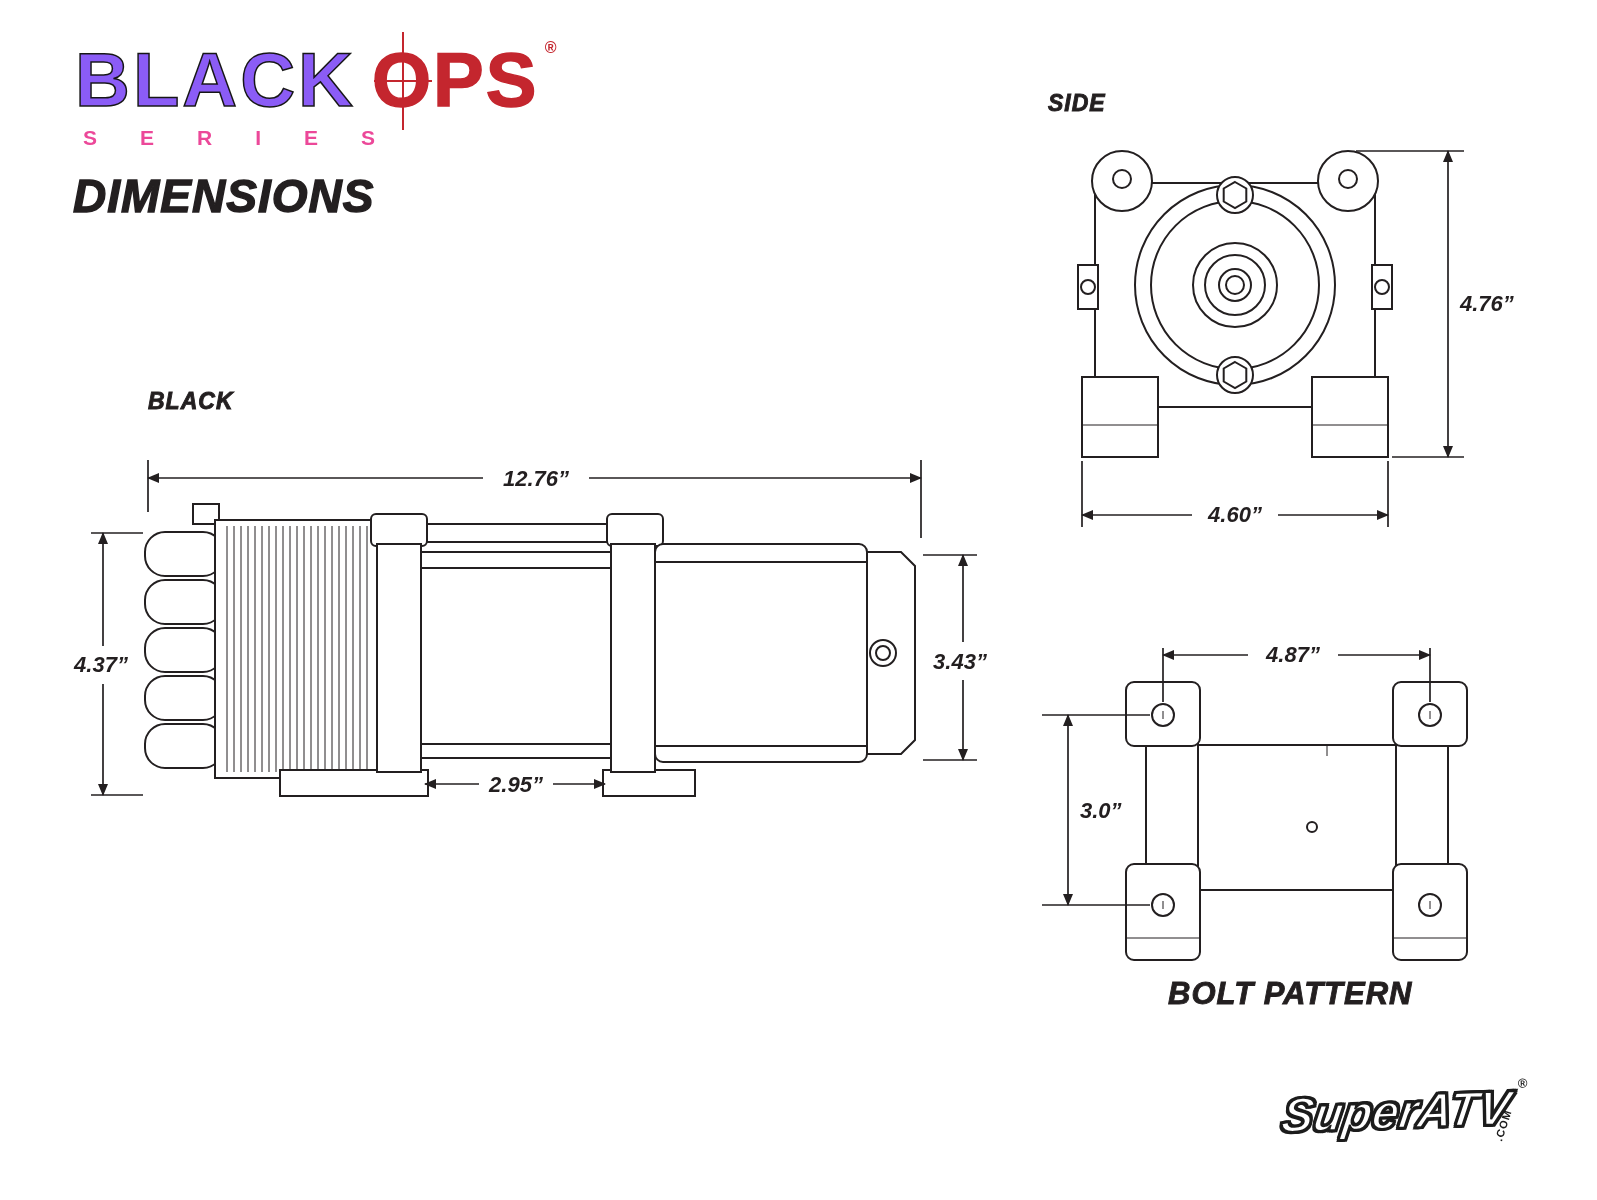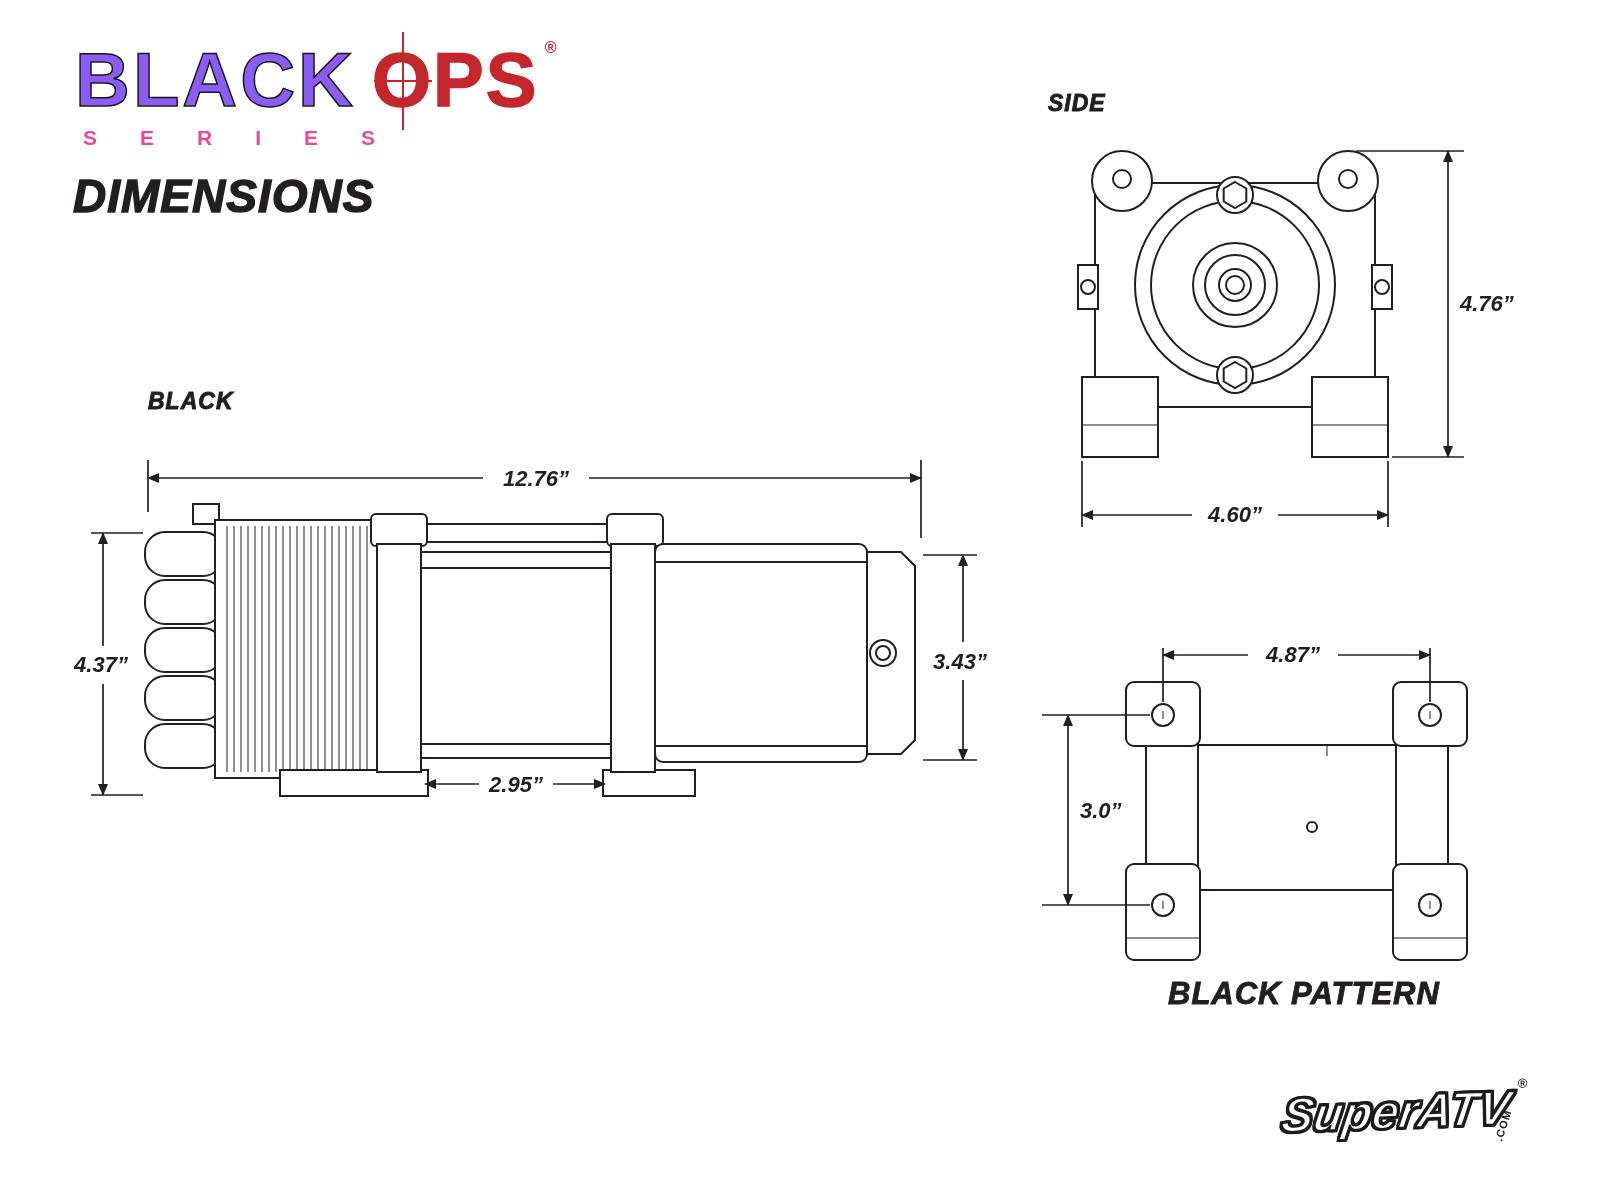--- a/index.html
+++ b/index.html
@@ -94,21 +94,21 @@
     </div>
     <div class="brand-series">SERIES</div>
   </header>
 
   <div class="sheet-title">
     <div class="t1">DIMENSIONS</div>
   </div>
 
   <div class="view-label front-label">BLACK</div>
   <div class="view-label side-label">SIDE</div>
-  <div class="view-label bolt-label">BLACK PATTERN</div>
+  <div class="view-label bolt-label">BOLT PATTERN</div>
 
   <svg class="view front-view" viewBox="0 0 940 400">
     <defs>
       <marker id="arrF" markerWidth="12" markerHeight="10" refX="11" refY="5" orient="auto-start-reverse" markerUnits="userSpaceOnUse">
         <path d="M0,0 L12,5 L0,10 Z" fill="#231f20"></path>
       </marker>
     </defs>
 
     <g class="part">
 

